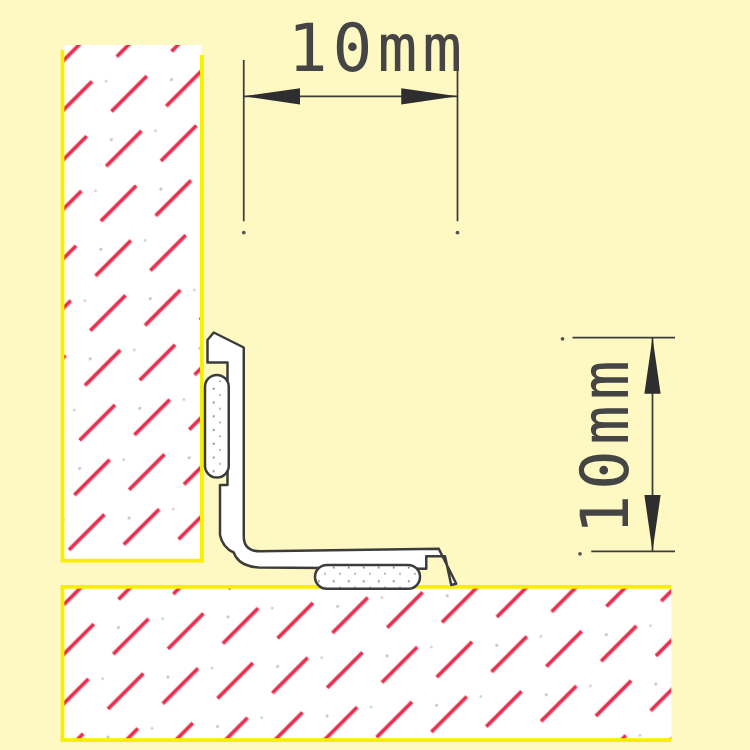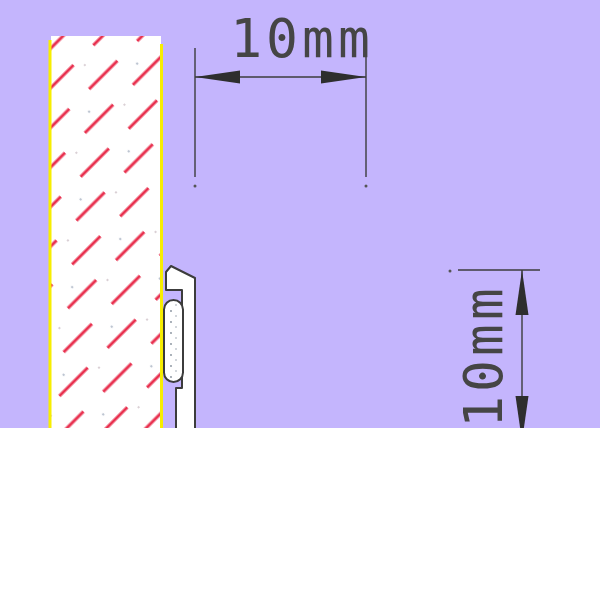--- a/index.html
+++ b/index.html
@@ -1,16 +1,16 @@
 <!DOCTYPE html>
 <html><head>
 <meta charset="utf-8">
 <style>
   html,body{margin:0;padding:0;background:#ffffff;}
-  .canvas{position:relative;width:600px;height:428px;background:#c4b5fd;overflow:hidden;
+  .canvas{position:relative;width:600px;height:600px;background:#fef9c3;overflow:hidden;
           font-family:"DejaVu Sans Mono","Liberation Mono",monospace;}
   svg{display:block;}
   .dimtext{font-family:"DejaVu Sans Mono","Liberation Mono",monospace;
            font-size:53px;letter-spacing:4px;fill:#454545;}
   .thinline{stroke-width:1.4;fill:none;}
   .yline{stroke-width:3;fill:none;}
   .outline{stroke-width:2;fill:#ffffff;stroke-linejoin:round;}
   .padshape{stroke-width:2;}
 </style>
 </head>

